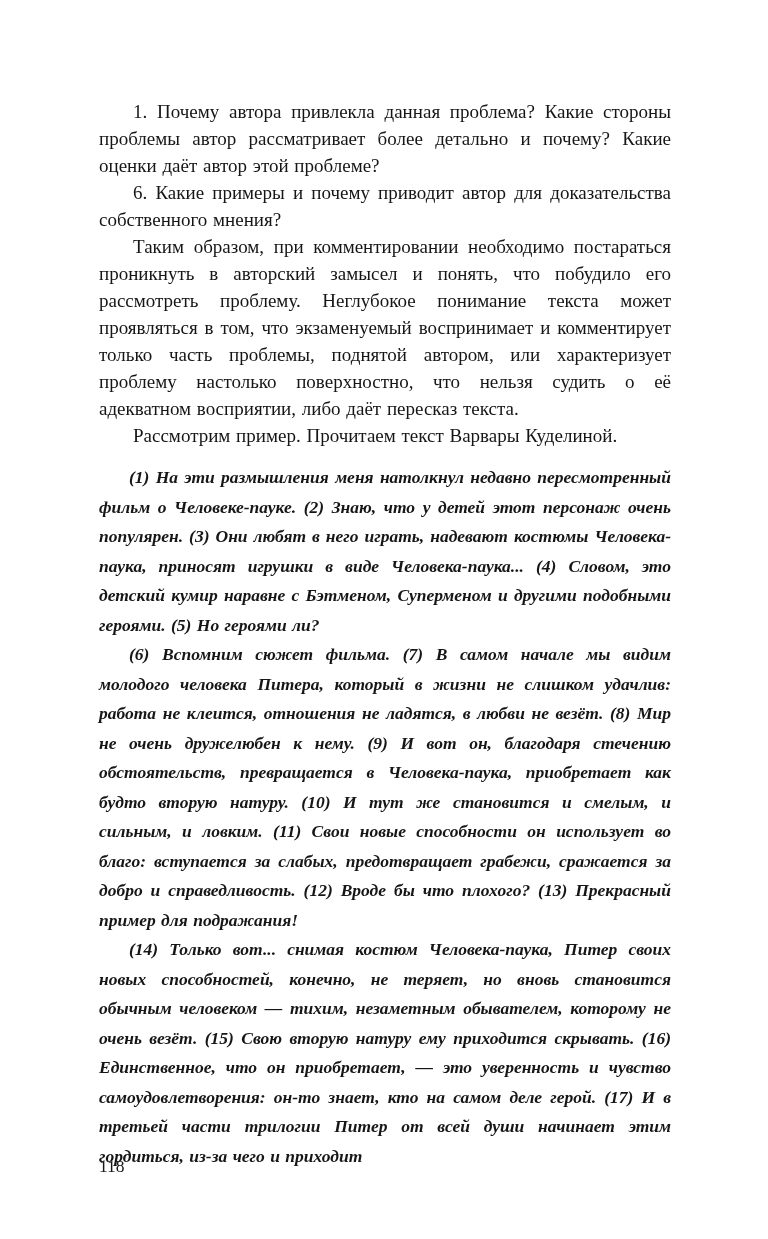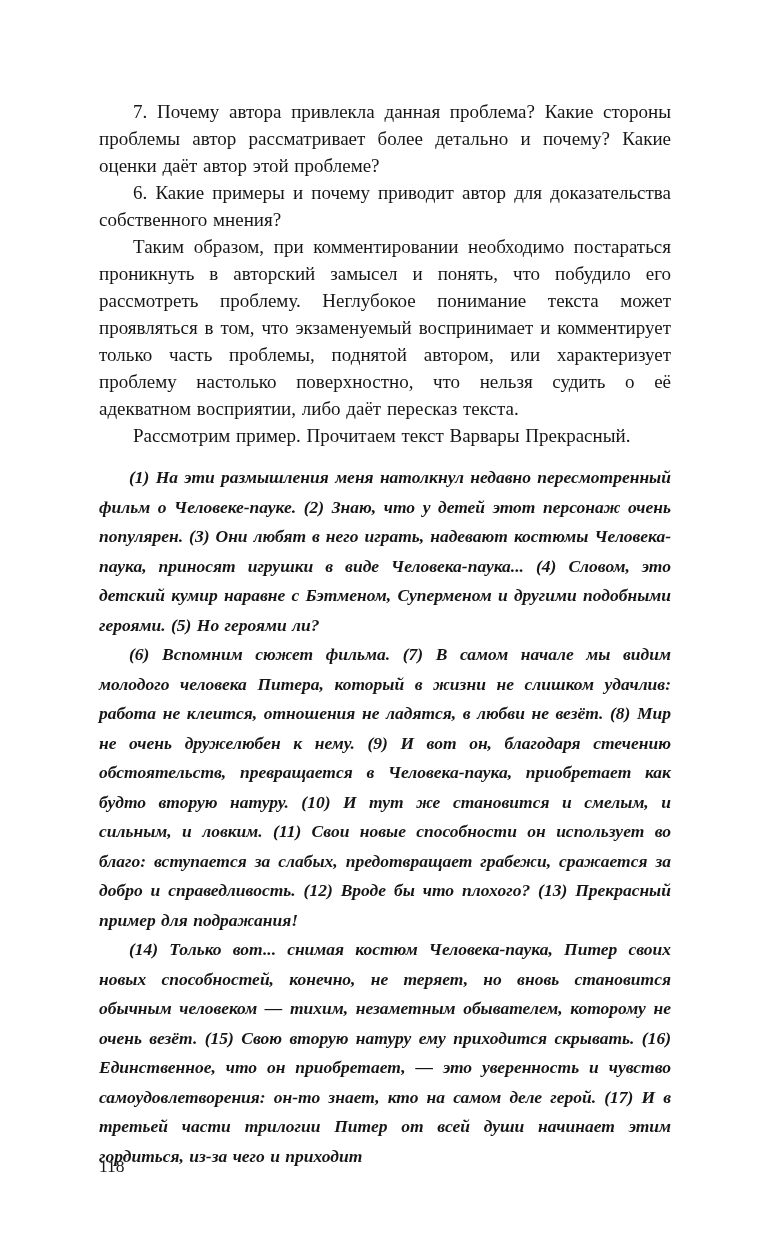--- a/index.html
+++ b/index.html
@@ -54,24 +54,24 @@
     font-style: normal;
     color: #161616;
   }
 </style>
 </head>
 <body>
 
 <div class="page">
 
   <div class="text-block">
-    <p class="body-par">7. Почему автора привлекла данная проблема? Какие стороны проблемы автор рассматривает более детально и почему? Какие оценки даёт автор этой проблеме?</p>
+    <p class="body-par">1. Почему автора привлекла данная проблема? Какие стороны проблемы автор рассматривает более детально и почему? Какие оценки даёт автор этой проблеме?</p>
     <p class="body-par">6. Какие примеры и почему приводит автор для доказательства собственного мнения?</p>
     <p class="body-par">Таким образом, при комментировании необходимо постараться проникнуть в авторский замысел и понять, что побудило его рассмотреть проблему. Неглубокое понимание текста может проявляться в том, что экзаменуемый воспринимает и комментирует только часть проблемы, поднятой автором, или характеризует проблему настолько поверхностно, что нельзя судить о её адекватном восприятии, либо даёт пересказ текста.</p>
-    <p class="body-par">Рассмотрим пример. Прочитаем текст Варвары Прекрасный.</p>
+    <p class="body-par">Рассмотрим пример. Прочитаем текст Варвары Куделиной.</p>
   </div>
 
   <div class="quote-block">
     <p class="quote-par">(1) На эти размышления меня натолкнул недавно пересмотренный фильм о Человеке-пауке. (2) Знаю, что у детей этот персонаж очень популярен. (3) Они любят в него играть, надевают костюмы Человека-паука, приносят игрушки в виде Человека-паука... (4) Словом, это детский кумир наравне с Бэтменом, Суперменом и другими подобными героями. (5) Но героями ли?</p>
     <p class="quote-par">(6) Вспомним сюжет фильма. (7) В самом начале мы видим молодого человека Питера, который в жизни не слишком удачлив: работа не клеится, отношения не ладятся, в любви не везёт. (8) Мир не очень дружелюбен к нему. (9) И вот он, благодаря стечению обстоятельств, превращается в Человека-паука, приобретает как будто вторую натуру. (10) И тут же становится и смелым, и сильным, и ловким. (11) Свои новые способности он использует во благо: вступается за слабых, предотвращает грабежи, сражается за добро и справедливость. (12) Вроде бы что плохого? (13) Прекрасный пример для подражания!</p>
     <p class="quote-par">(14) Только вот... снимая костюм Человека-паука, Питер своих новых способностей, конечно, не теряет, но вновь становится обычным человеком — тихим, незаметным обывателем, которому не очень везёт. (15) Свою вторую натуру ему приходится скрывать. (16) Единственное, что он приобретает, — это уверенность и чувство самоудовлетворения: он-то знает, кто на самом деле герой. (17) И в третьей части трилогии Питер от всей души начинает этим гордиться, из-за чего и приходит</p>
   </div>
 
   <div class="page-number">118</div>
 

